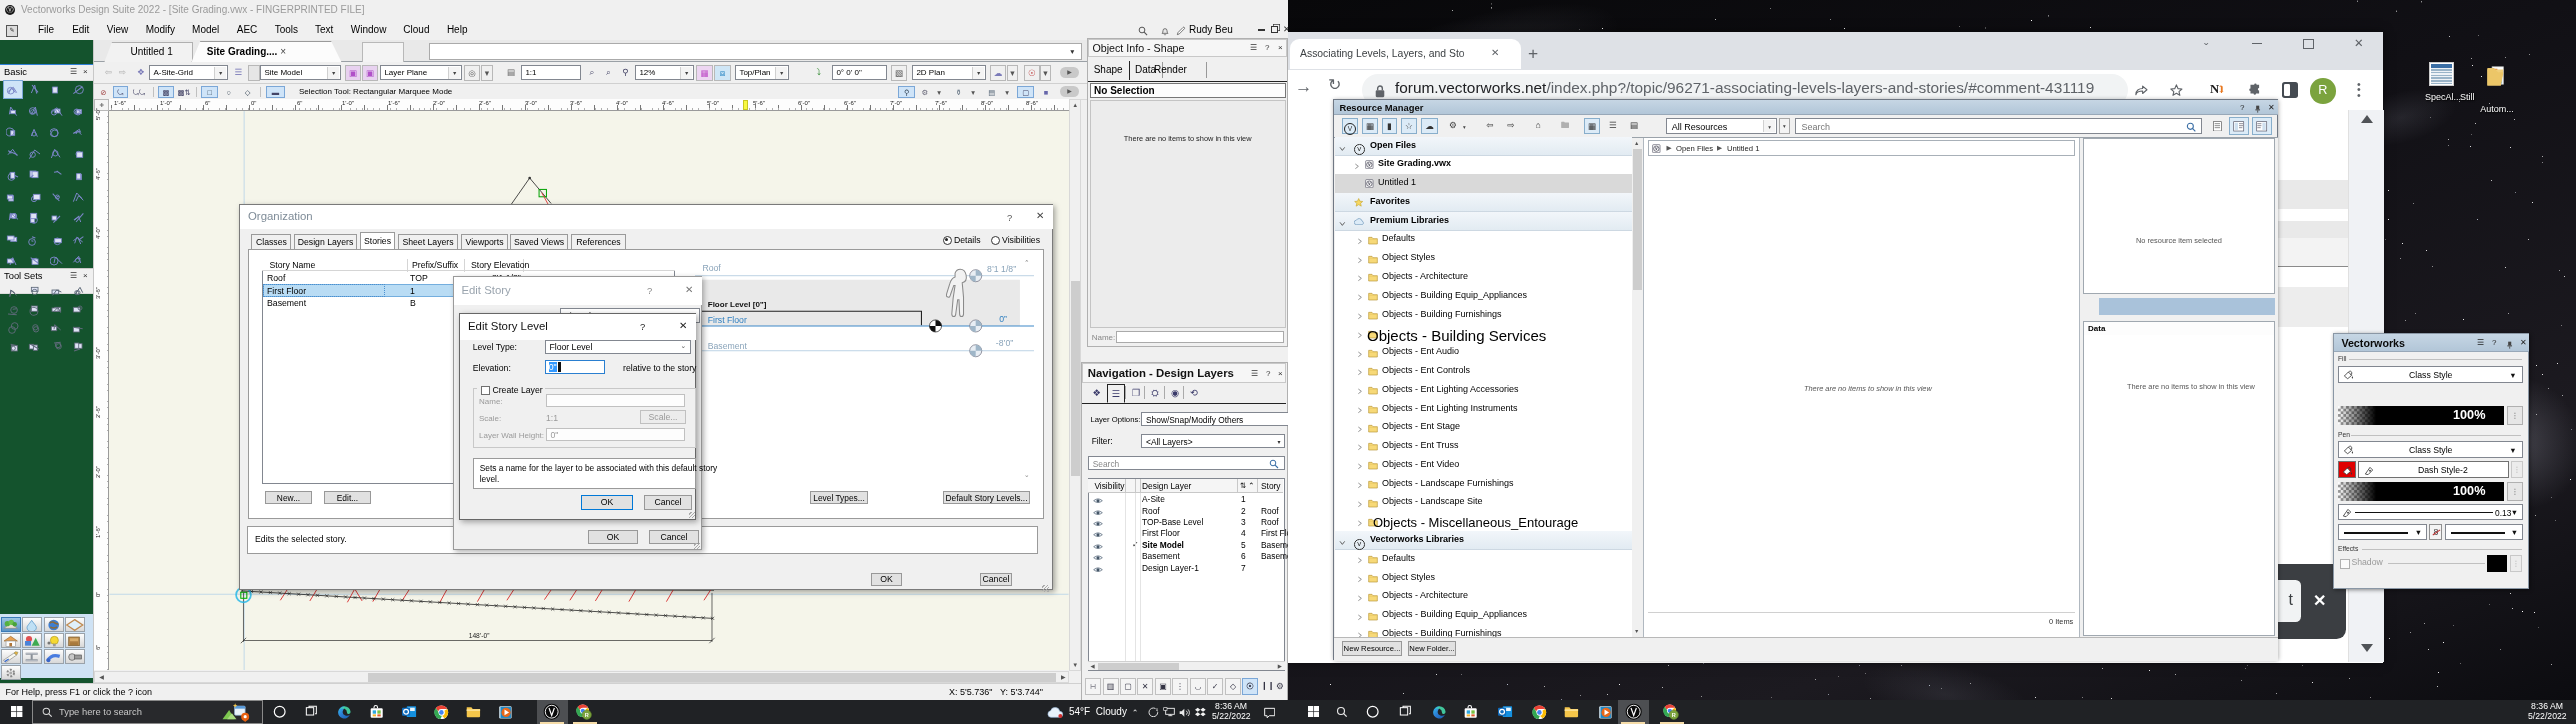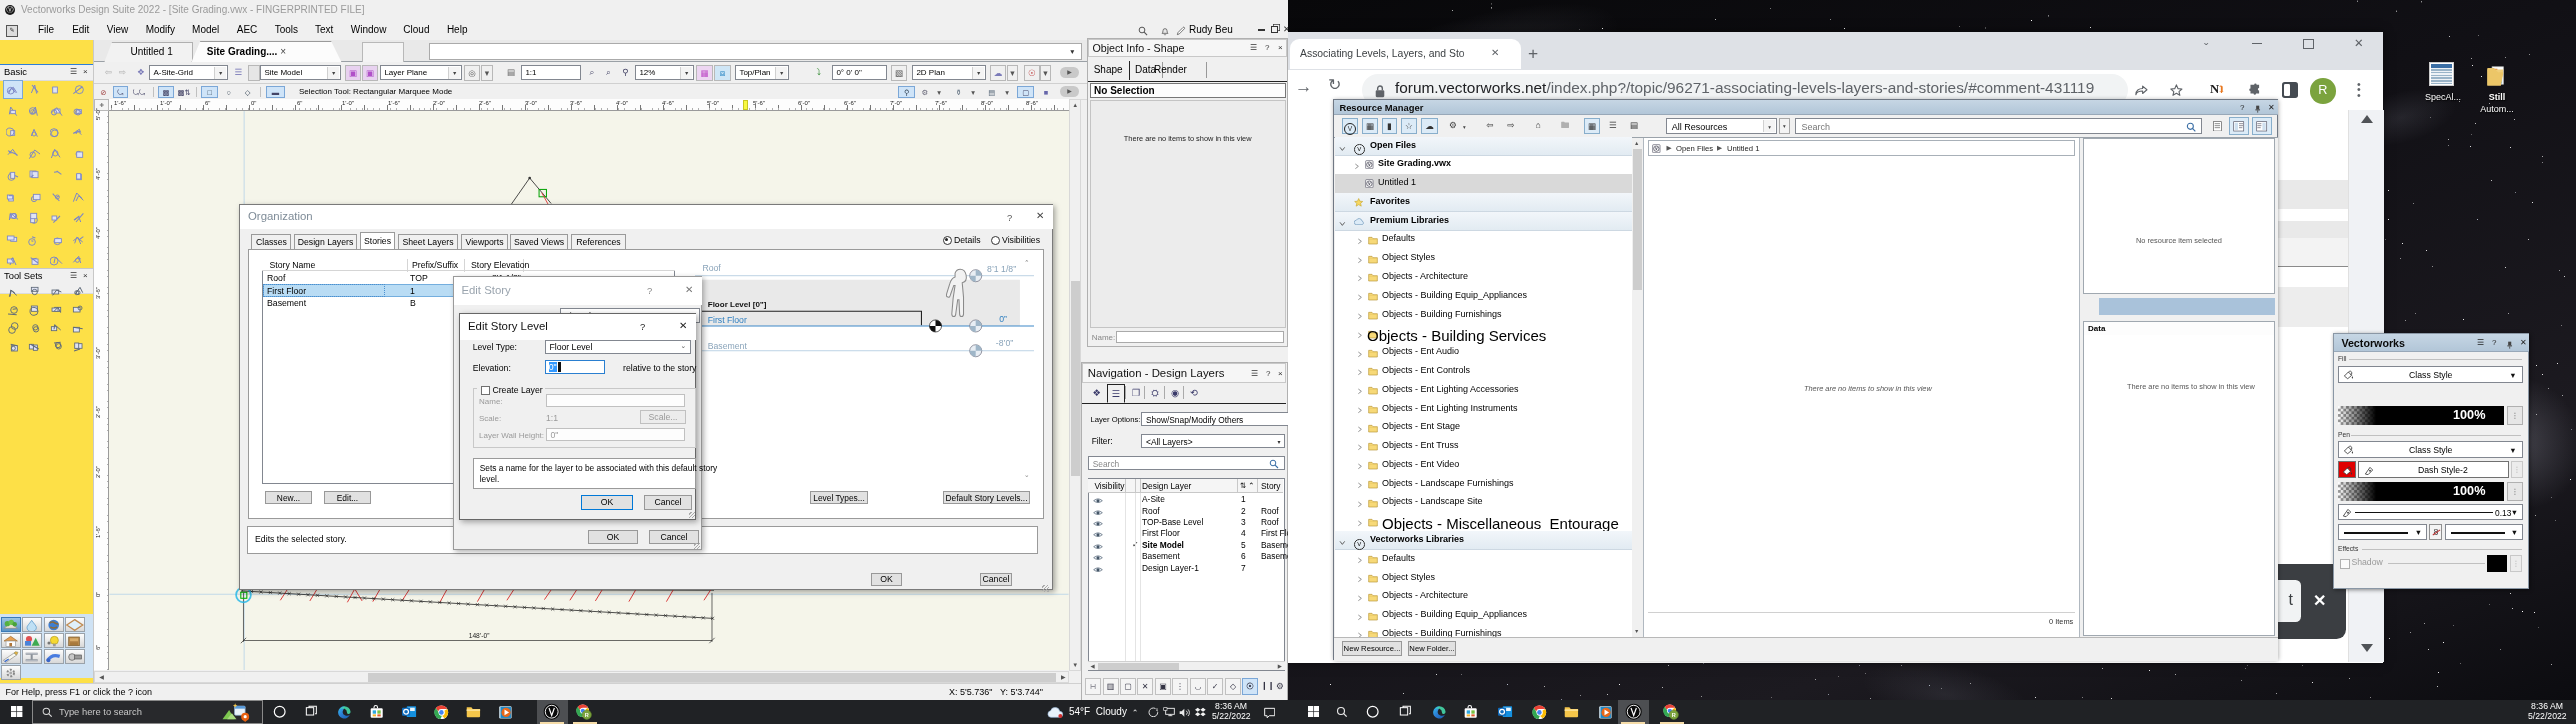--- a/index.html
+++ b/index.html
@@ -131,21 +131,21 @@
         <div class="abs" style="left:934px;top:0.7px;width:10px;height:12.7px;border:0.7px solid #f0f0f0;background:#f0f0f0;box-sizing:border-box;text-align:center;line-height:11.4px;font-size:7.4px;color:#555;">▾</div>
         <div class="abs" style="left:950px;top:0.7px;width:17.4px;height:12.7px;border:0.7px solid #f0f0f0;background:#f0f0f0;box-sizing:border-box;text-align:center;line-height:11.4px;font-size:7.4px;color:#567;">⚱</div>
         <div class="abs" style="left:968px;top:0.7px;width:10px;height:12.7px;border:0.7px solid #f0f0f0;background:#f0f0f0;box-sizing:border-box;text-align:center;line-height:11.4px;font-size:7.4px;color:#555;">▾</div>
         <div class="abs" style="left:983px;top:0.7px;width:17.4px;height:12.7px;border:0.7px solid #f0f0f0;background:#f0f0f0;box-sizing:border-box;text-align:center;line-height:11.4px;font-size:7.4px;color:#567;">▤</div>
         <div class="abs" style="left:1002px;top:0.7px;width:10px;height:12.7px;border:0.7px solid #f0f0f0;background:#f0f0f0;box-sizing:border-box;text-align:center;line-height:11.4px;font-size:7.4px;color:#555;">▾</div>
         <div class="abs" style="left:1017px;top:0.7px;width:17.4px;height:12.7px;border:0.7px solid #7ba7d7;background:#cfe4f8;box-sizing:border-box;text-align:center;line-height:11.4px;font-size:7.4px;color:#446;">▢</div>
         <div class="abs" style="left:1038px;top:0.7px;width:16px;height:12.7px;border:0.7px solid #f0f0f0;background:#f0f0f0;box-sizing:border-box;text-align:center;line-height:11.4px;font-size:7.4px;color:#66a;">■</div>
         <div class="abs" style="left:1060px;top:1.3px;width:19px;height:10.7px;border-radius:5.4px;background:#c9c9c9;text-align:center;line-height:10.7px;font-size:6px;color:#555;">▶</div>
       </div>
 
-  <div class="abs" id="ldock" style="left:0;top:40px;width:94px;height:643px;background:#fde047;border-right:0.7px solid #c8c8c8;box-sizing:border-box;">
+  <div class="abs" id="ldock" style="left:0;top:40px;width:94px;height:643px;background:#14532d;border-right:0.7px solid #c8c8c8;box-sizing:border-box;">
         <div class="abs" style="left:0;top:23.5px;width:93px;height:1.3px;background:#2f7fd6;"></div>
         <div class="abs" style="left:0;top:25px;width:93px;height:14.8px;background:#f0f0f0;border-bottom:0.7px solid #dcdcdc;">
           <span class="abs tt" style="left:4px;top:1.3px;font-size:9.4px;">Basic</span>
           <span class="abs" style="left:70px;top:2px;font-size:8px;color:#333;">☰</span>
           <span class="abs" style="left:83px;top:2px;font-size:8px;color:#333;">×</span>
         </div>
         <div class="abs" style="left:2.7px;top:40px;width:20px;height:19px;border:0.7px solid #7ba7d7;background:#cfe4f8;box-sizing:border-box;text-align:center;padding-top:2.7px;"><svg width="13.4" height="12" viewBox="0 0 20 18">
             <path d="M2 12 L11 5 L16 13" fill="none" stroke="#7b86c8" stroke-width="1.5"></path>
             <path d="M4 14 L8 6 L14 13" fill="none" stroke="#7b86c8" stroke-width="1.5"></path>
             <circle cx="7" cy="10" r="5" fill="none" stroke="#7b86c8" stroke-width="1.4"></circle>
@@ -598,21 +598,21 @@
           <span class="abs tt b" style="left:3.4px;top:1.3px;font-size:10px;">No Selection</span>
         </div>
         <div class="abs" style="left:2.7px;top:62px;width:196px;height:228px;background:#ececec;border:0.7px solid #c4c4c4;box-sizing:border-box;"></div>
         <div class="abs" style="left:2.7px;top:96px;width:196px;text-align:center;font-size:7.4px;color:#222;">There are no items to show in this view</div>
         <div class="abs tt" style="left:4.7px;top:295px;font-size:8px;color:#888;">Name:</div>
         <div class="field" style="left:29px;top:293px;width:168px;height:12px;border-color:#aaa;"></div>
       </div>
   <div class="abs" id="navpalette" style="left:1081px;top:362px;width:207px;height:339px;">
         <div class="abs" style="left:0;top:0;width:207px;height:339px;background:#f0f0f0;border:0.7px solid #b0b0b0;box-sizing:border-box;"></div>
         <div class="abs" style="left:1.3px;top:1.3px;width:204px;height:19.5px;background:#f6f6f6;border:0.7px solid #c8c8c8;box-sizing:border-box;"></div>
-        <div class="abs tt" style="left:6.7px;top:4.7px;font-size:11.4px;color:#111;">Navigation - Design Layers</div>
+        <div class="abs tt" style="left:6.7px;top:4.7px;font-size:11.4px;color:#111;font-weight:bold;">Navigation - Design Layers</div>
         <div class="abs" style="left:170px;top:6.7px;font-size:8px;color:#333;">☰</div>
         <div class="abs" style="left:185px;top:6.7px;font-size:8px;color:#333;">?</div>
         <div class="abs" style="left:197px;top:6.7px;font-size:8px;color:#333;">×</div>
         <div class="abs" style="left:6.7px;top:21.5px;width:18px;height:19px;box-sizing:border-box;text-align:center;line-height:17.4px;font-size:9.4px;color:#3a3a6a;">❖</div>
         <div class="abs" style="left:26px;top:21.5px;width:18px;height:19px;border:0.7px solid #222;border-bottom:0.7px solid #f0f0f0;background:#f0f0f0;box-sizing:border-box;text-align:center;line-height:17.4px;font-size:9.4px;color:#3a3a6a;">☰</div>
         <div class="abs" style="left:44px;top:24px;width:0.7px;height:13.4px;background:#aaa;"></div>
         <div class="abs" style="left:46px;top:21.5px;width:18px;height:19px;box-sizing:border-box;text-align:center;line-height:17.4px;font-size:9.4px;color:#3a3a6a;">❐</div>
         <div class="abs" style="left:63px;top:24px;width:0.7px;height:13.4px;background:#aaa;"></div>
         <div class="abs" style="left:65px;top:21.5px;width:18px;height:19px;box-sizing:border-box;text-align:center;line-height:17.4px;font-size:9.4px;color:#3a3a6a;">⛭</div>
         <div class="abs" style="left:83px;top:24px;width:0.7px;height:13.4px;background:#aaa;"></div>
@@ -874,21 +874,21 @@
         <div class="abs tt" style="left:1118px;top:92px;width:74px;text-align:center;font-size:9px;color:#fff;text-shadow:0.7px 0.7px 1.3px #000;">SpecAl...</div>
         <div class="abs" style="left:1198px;top:64px;"><svg width="21.5" height="23" viewBox="0 0 32 34">
             <rect x="9" y="4" width="17" height="26" fill="#fdfdfd" stroke="#b8b8b8"></rect>
             <rect x="11" y="7" width="6" height="8" fill="#e87820"></rect>
             <rect x="11" y="17" width="13" height="2" fill="#4a90c8"></rect>
             <rect x="11" y="21" width="13" height="8" fill="#6aa8d8"></rect>
             <path d="M2 6 L12 6 L14 9 L2 9 Z" fill="#e8c468"></path>
             <path d="M2 8 L26 8 L22 32 L2 32 Z" fill="#f0ce7a"></path>
             <path d="M2 8 L14 8 L18 12 L26 12 L22 32 L2 32Z" fill="#ecc668"></path>
           </svg></div>
-        <div class="abs tt" style="left:1172px;top:92px;width:74px;text-align:center;font-size:9px;color:#fff;text-shadow:0.7px 0.7px 1.3px #000;font-weight:bold;">Still</div>
+        <div class="abs tt" style="left:1172px;top:92px;width:74px;text-align:left;font-size:9px;color:#fff;text-shadow:0.7px 0.7px 1.3px #000;">Still</div>
         <div class="abs tt" style="left:1172px;top:104px;width:74px;text-align:center;font-size:9px;color:#fff;text-shadow:0.7px 0.7px 1.3px #000;">Autom...</div>
       </div>
 
   <div class="abs" id="browser" style="left:0;top:32px;width:1095px;height:631px;background:#fff;box-shadow:0 0 9.4px rgba(0,0,0,0.5);">
         <div class="abs" style="left:0;top:0;width:1095px;height:38px;background:#dee1e6;"></div>
         <div class="abs" style="left:2px;top:7.4px;width:231px;height:30px;background:#fff;border-radius:9.4px 9.4px 0 0;"></div>
         <div class="abs tt" style="left:12px;top:16px;width:188px;overflow:hidden;font-size:10.4px;color:#3c4043;-webkit-mask-image:linear-gradient(90deg,#000 85%,transparent);">Associating Levels, Layers, and Sto</div>
         <div class="abs" style="left:203px;top:15.4px;font-size:10px;color:#5f6368;">✕</div>
         <div class="abs" style="left:240px;top:11.4px;font-size:17.4px;color:#5f6368;font-weight:300;">+</div>
         <div class="abs" style="left:914px;top:5.4px;font-size:10px;color:#5f6368;transform:scaleY(0.8);">⌄</div>
@@ -1154,21 +1154,21 @@
               <path d="M1 5 h13" stroke="#e8c860" fill="none"></path>
             </svg></div>
           <div class="abs tt" style="left:48px;top:396px;font-size:9px;">Objects - Landscape Site</div>
           <div class="abs" style="left:23px;top:417px;"><svg width="5.4" height="6.7" viewBox="0 0 8 10">
               <polyline points="2,1.5 6.5,5 2,8.5" fill="none" stroke="#8a8a8a" stroke-width="1.4"></polyline>
             </svg></div>
           <div class="abs" style="left:34px;top:417px;"><svg width="10" height="8.7" viewBox="0 0 15 13">
               <path d="M1 2 h5 l1.5 2 H14 v8 H1 Z" fill="#f7d978" stroke="#b8973a"></path>
               <path d="M1 5 h13" stroke="#e8c860" fill="none"></path>
             </svg></div>
-          <div class="abs tt" style="left:48px;top:415px;font-size:15px;">Objects - Miscellaneous_Entourage</div>
+          <div class="abs tt" style="left:39px;top:415px;font-size:13px;">Objects - Miscellaneous_Entourage</div>
           <div class="abs" style="left:0.7px;top:431px;width:297px;height:19px;background:linear-gradient(#f2f6fa,#e2ebf2);border-bottom:0.7px solid #cdd8e2;box-sizing:border-box;"></div>
           <div class="abs" style="left:5.4px;top:435px;"><svg width="6.7" height="5.4" viewBox="0 0 10 8">
               <polyline points="1.5,2 5,6.5 8.5,2" fill="none" stroke="#555" stroke-width="1.4"></polyline>
             </svg></div>
           <div class="abs" style="left:20px;top:435px;"><span style="display:inline-block;width:8.7px;height:8.7px;border-radius:50%;border:0.9px solid #333;line-height:8px;font-size:6px;text-align:center;vertical-align:-1.3px;">V</span></div>
           <div class="abs tt b" style="left:36px;top:434px;font-size:9px;">Vectorworks Libraries</div>
           <div class="abs" style="left:23px;top:454px;"><svg width="5.4" height="6.7" viewBox="0 0 8 10">
               <polyline points="2,1.5 6.5,5 2,8.5" fill="none" stroke="#8a8a8a" stroke-width="1.4"></polyline>
             </svg></div>
           <div class="abs" style="left:34px;top:454px;"><svg width="10" height="8.7" viewBox="0 0 15 13">

